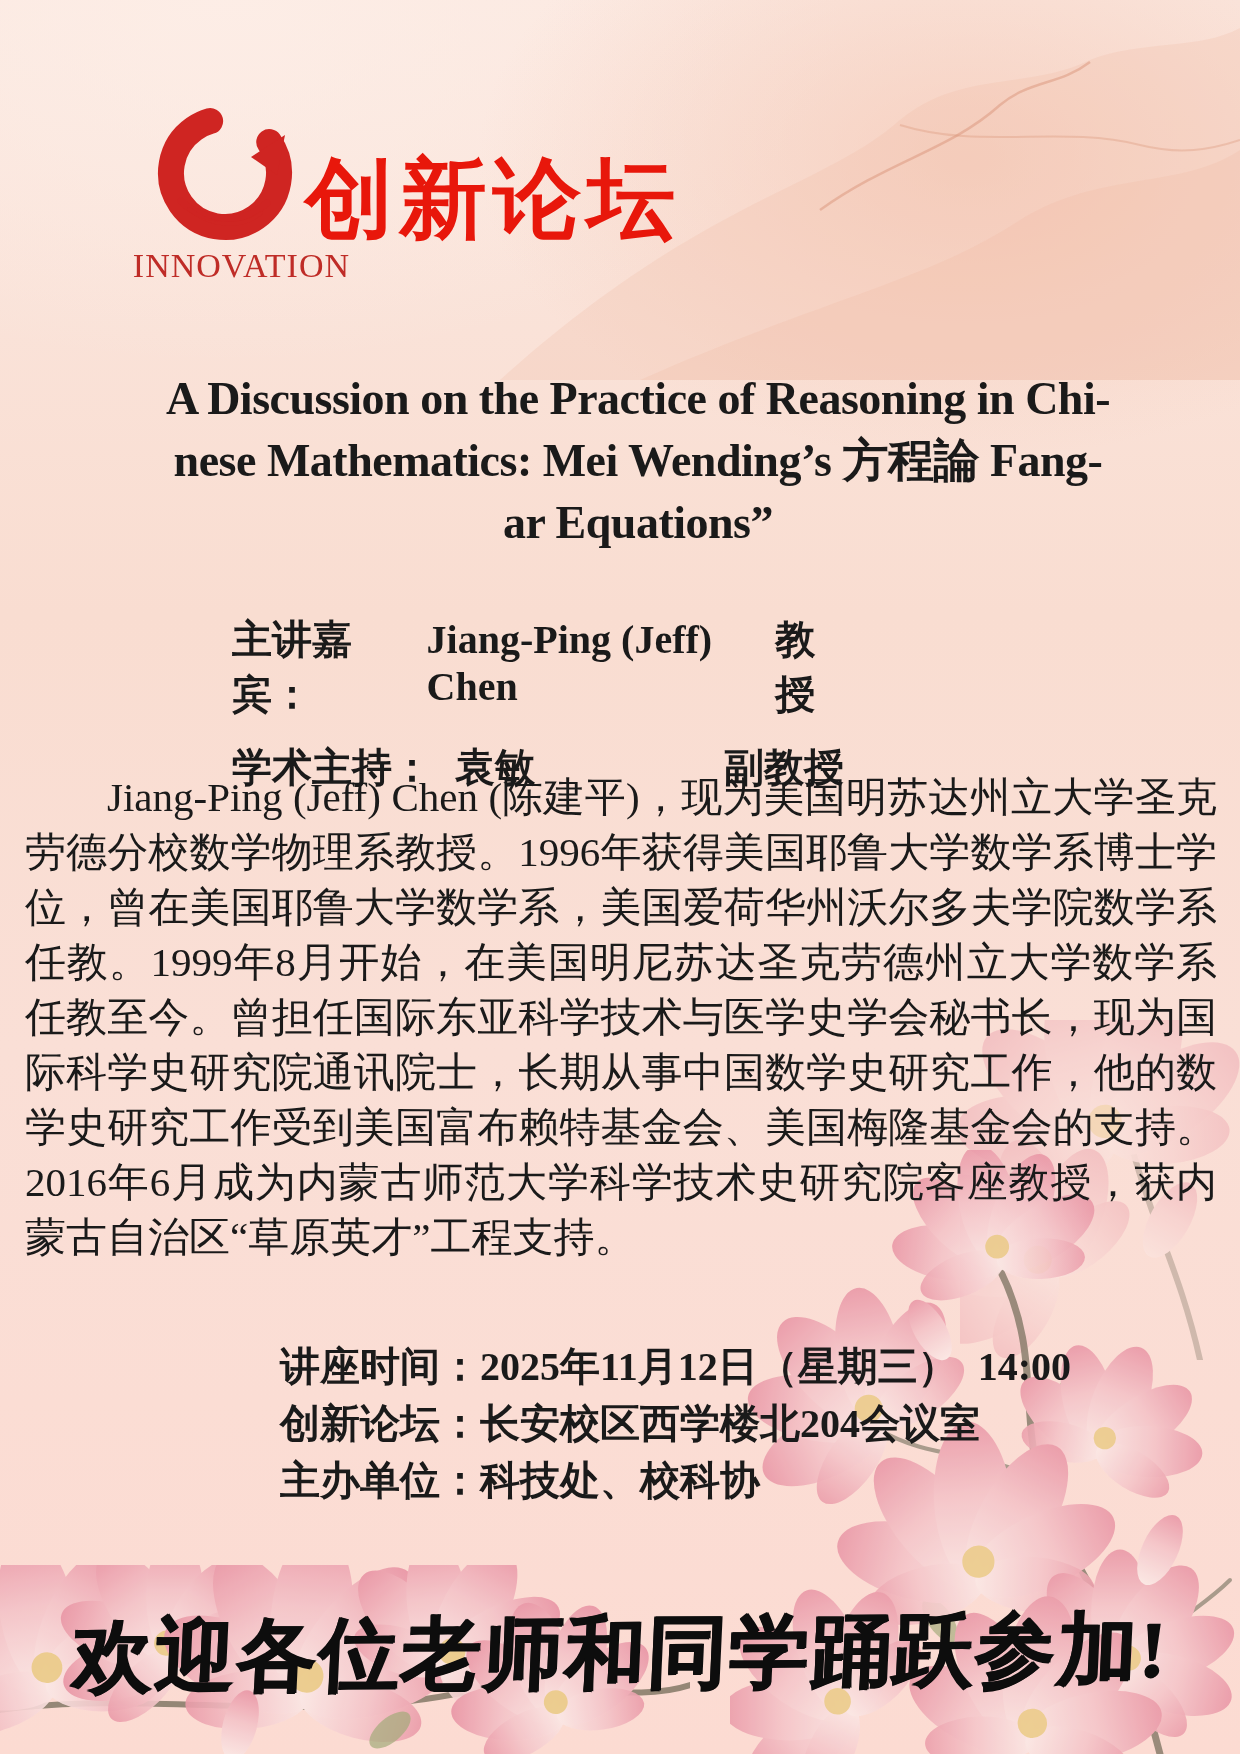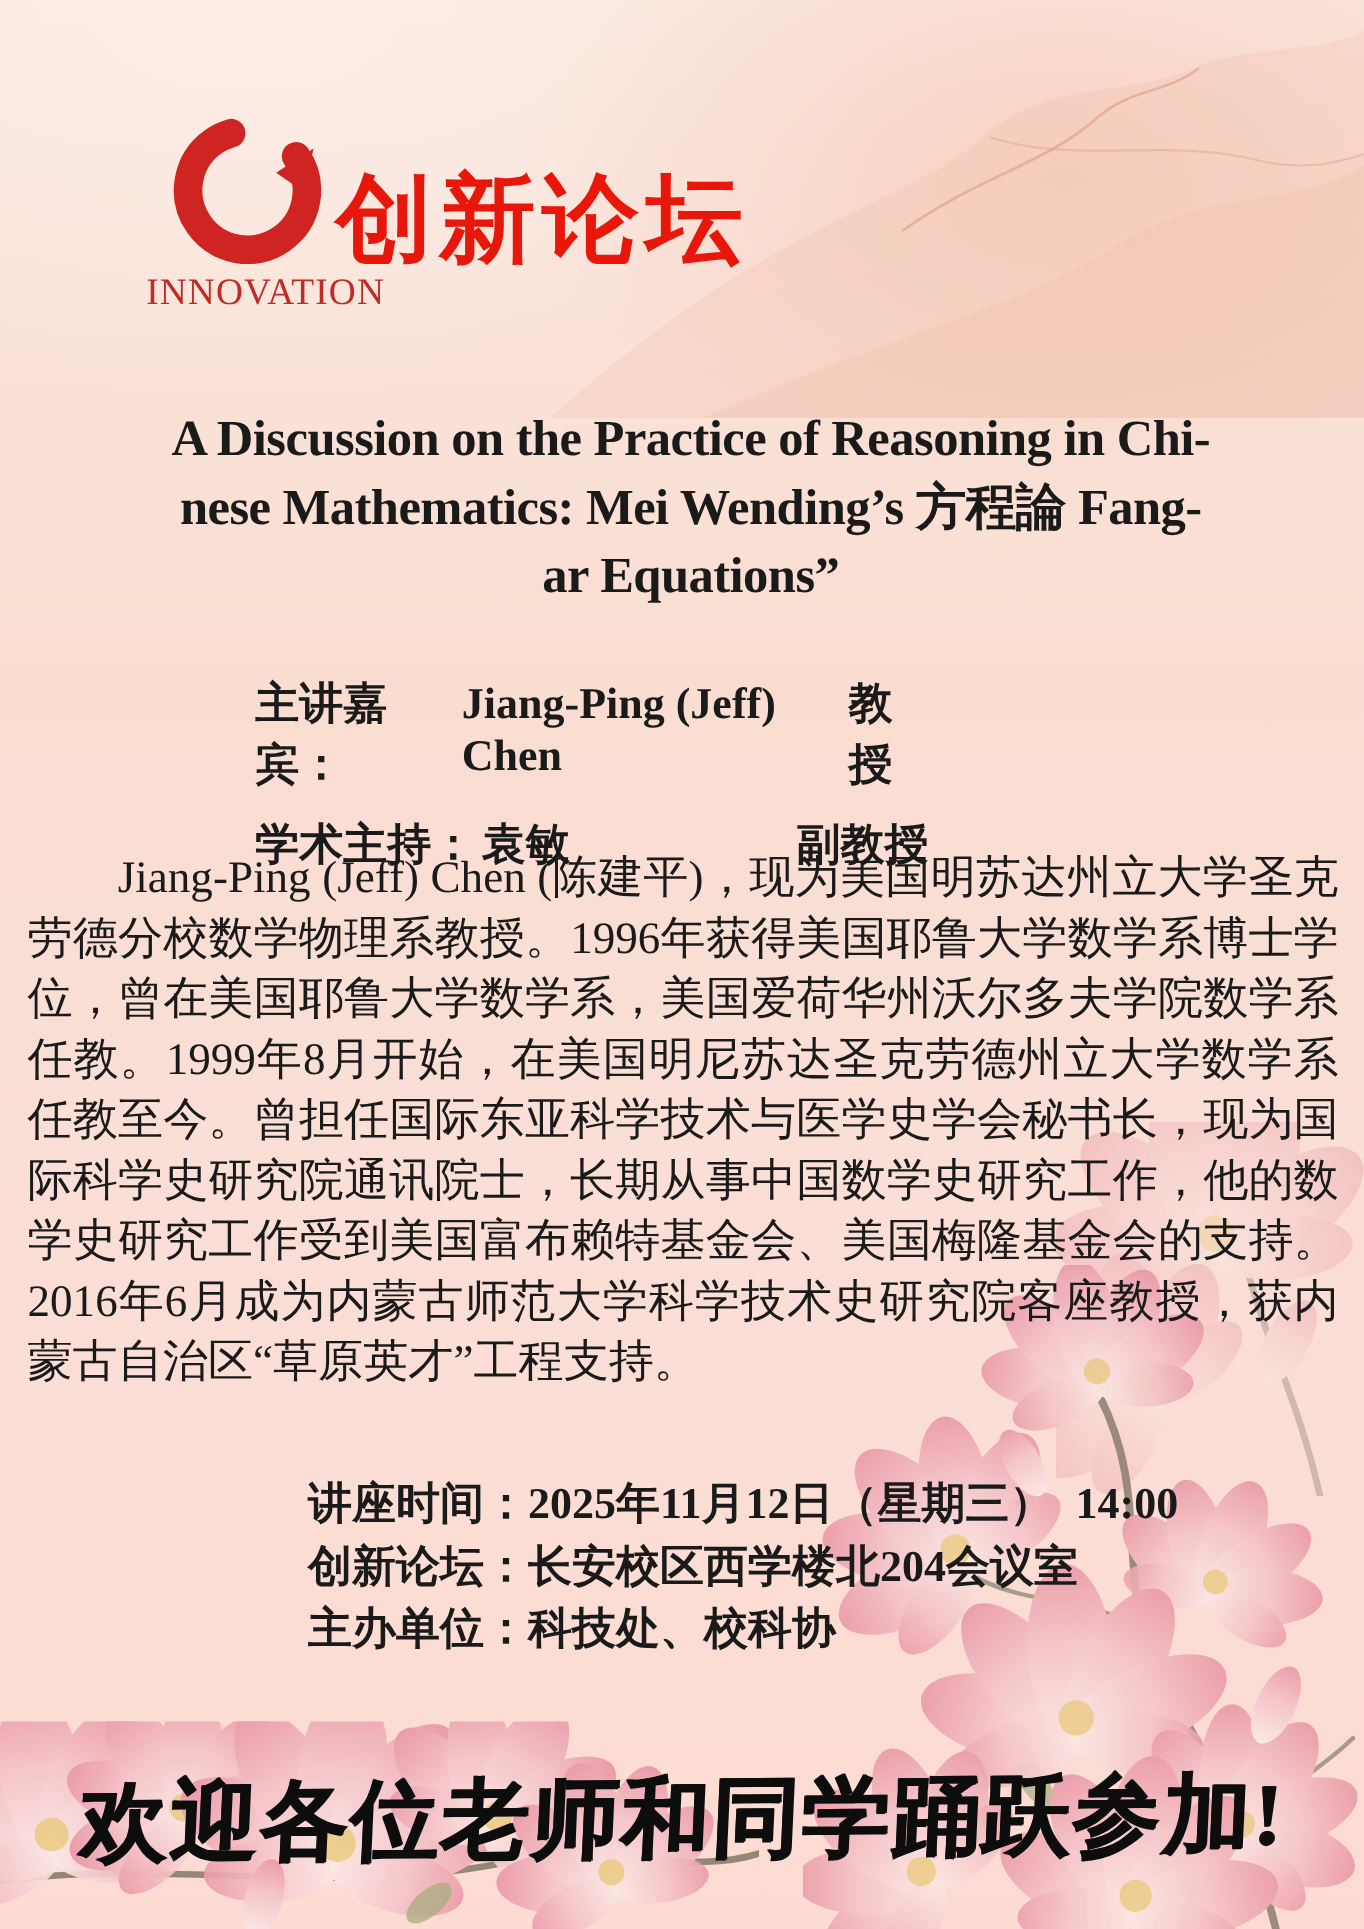--- a/index.html
+++ b/index.html
@@ -31,28 +31,28 @@
     font-family:"Liberation Sans","DejaVu Sans",sans-serif;
   }
   .lecture-no{
     position:absolute; left:658px; top:172px;
     font-size:55px; font-weight:700; color:#e8170b; letter-spacing:2px;
     font-family:"Liberation Sans","DejaVu Sans",sans-serif;
   }
 
   
   .title-block{
-    position:absolute; left:58px; top:368px; width:1140px;
+    position:absolute; left:68px; top:368px; width:1140px;
     text-align:center; font-weight:700; font-size:46px; line-height:62px;
     letter-spacing:-0.5px;
   }
 
   
   .speakers{ position:absolute; left:232px; top:612px; width:612px; }
-  .speaker-row{ display:flex; align-items:baseline; font-size:40px; font-weight:700; margin-bottom:18px; }
+  .speaker-row{ display:flex; align-items:baseline; font-size:40px; font-weight:700; margin-bottom:18px;gap:17px; }
   .speaker-row .name{ margin-left:6px; }
   .speaker-row .rank{ margin-left:auto; }
 
   
   .bio{
     position:absolute; left:25px; top:770px; width:1192px;
     font-size:41px; line-height:55px; text-align:justify;
     text-indent:2em;
   }
 

